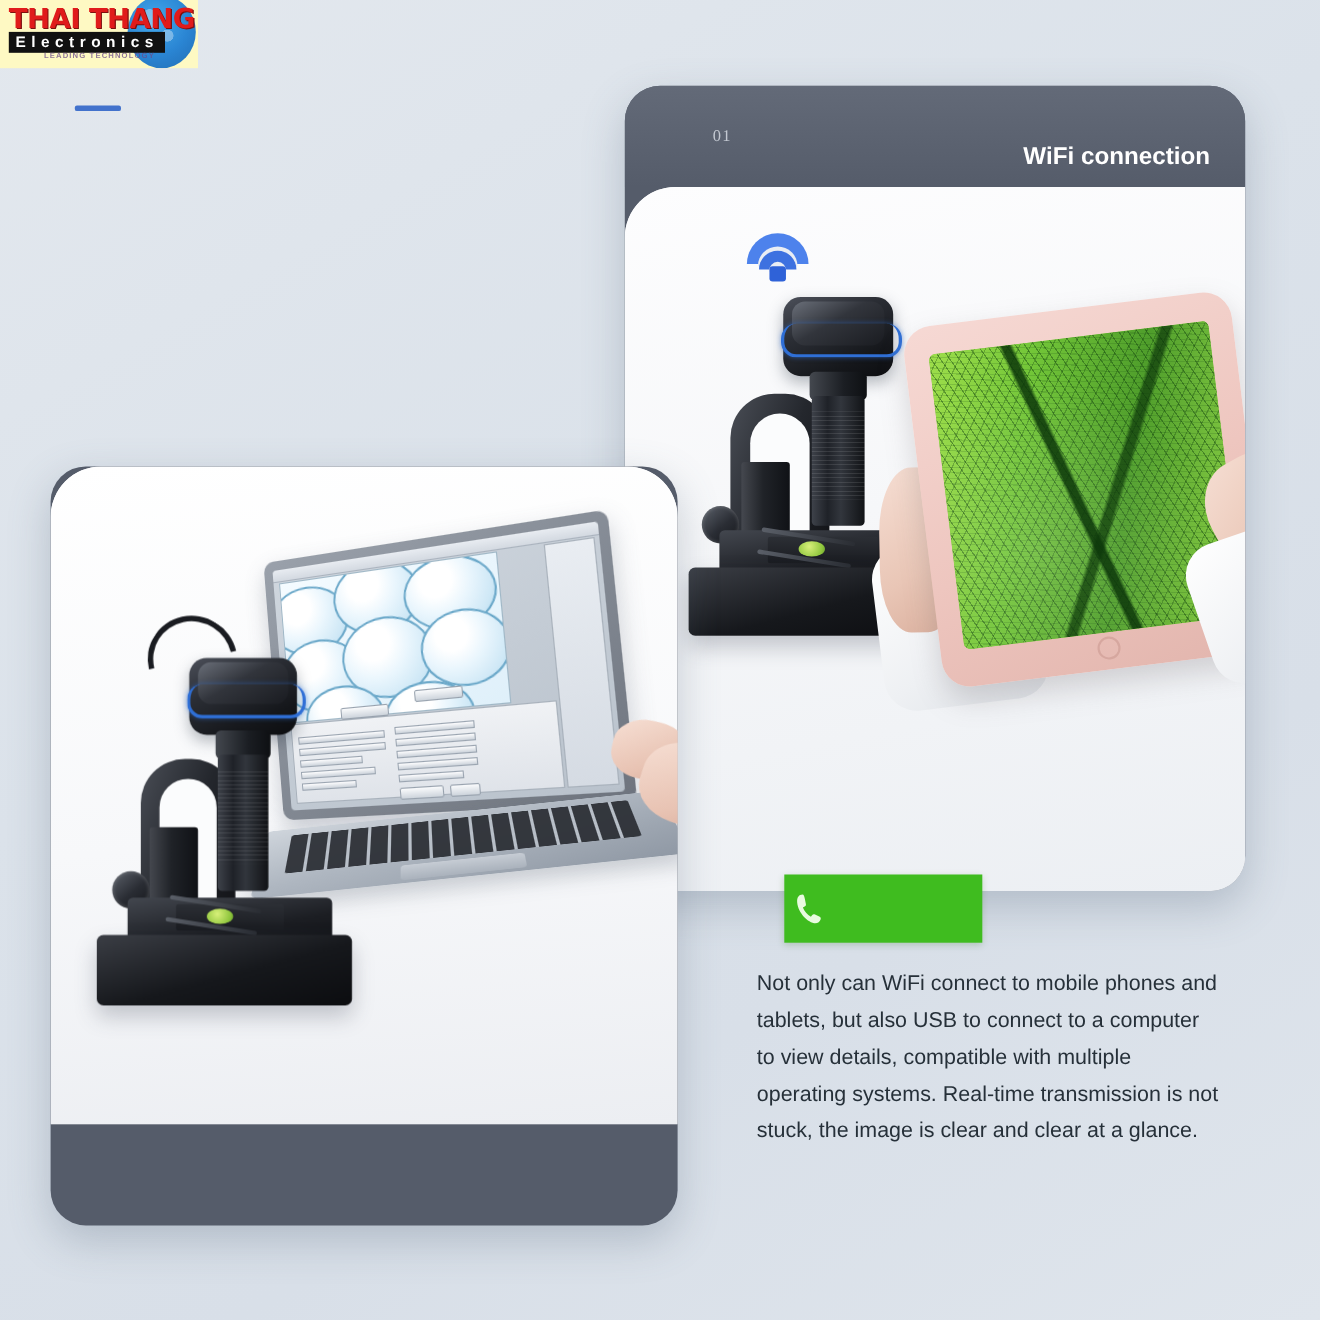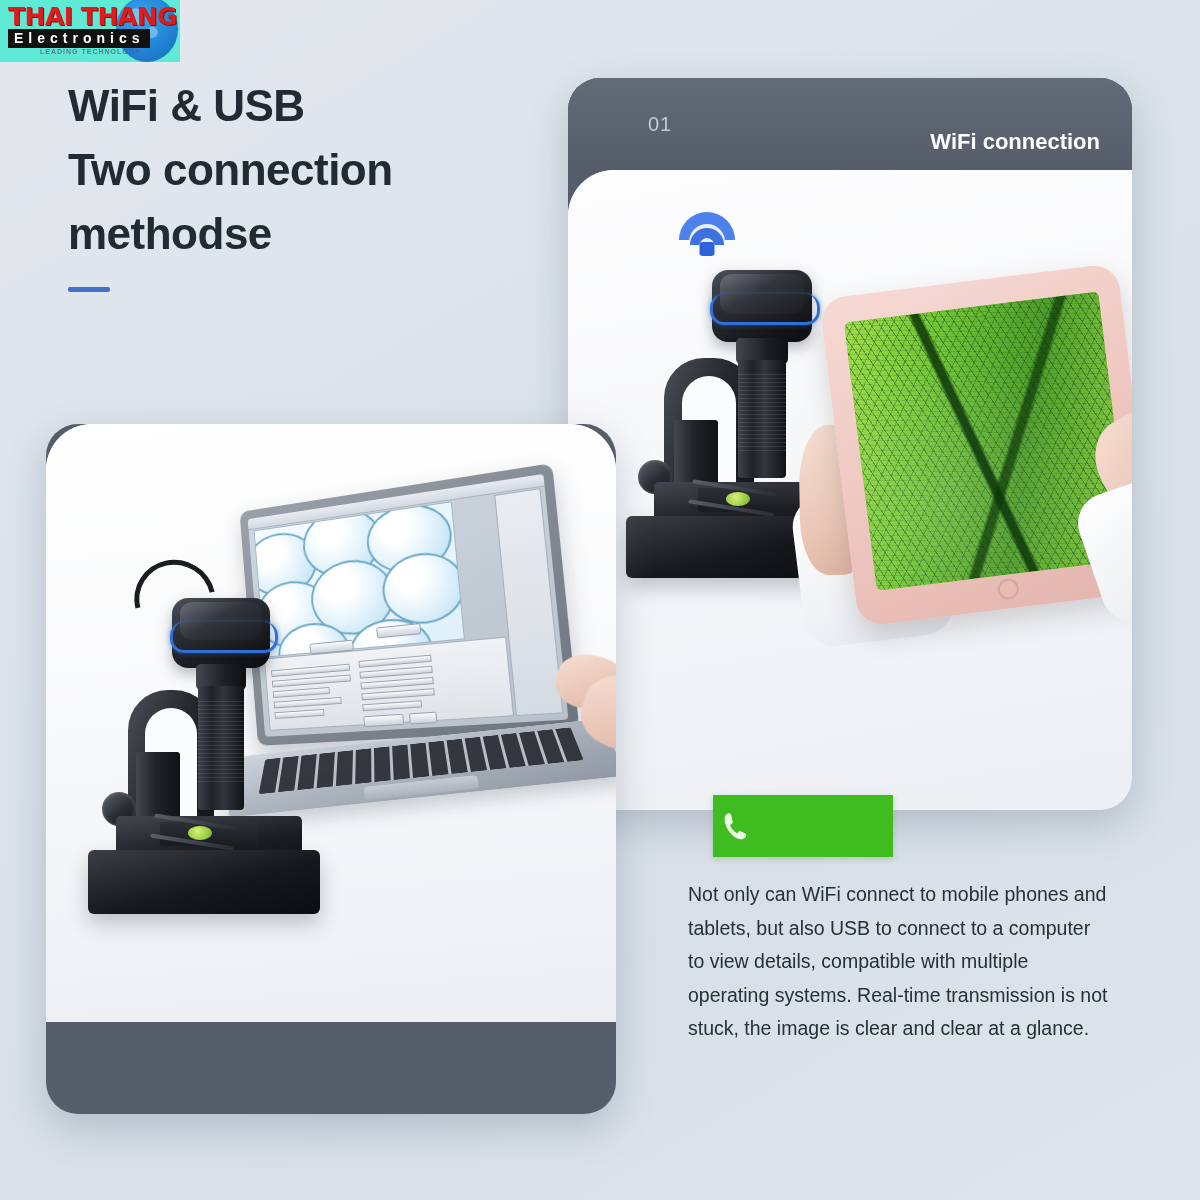--- a/index.html
+++ b/index.html
@@ -3,21 +3,21 @@
 <meta charset="utf-8">
 <style>
   html,body{margin:0;padding:0;}
   body{
     width:1200px;height:1200px;overflow:hidden;position:relative;
     font-family:"Liberation Sans","DejaVu Sans",sans-serif;
     background:linear-gradient(150deg,#e3e8ee 0%,#dbe2ea 40%,#d8dfe8 70%,#dfe5ec 100%);
   }
 
   
-  .logo{position:absolute;left:0;top:0;width:180px;height:62px;background:#5eead4;
+  .logo{position:absolute;left:0;top:0;width:180px;height:62px;background:#fef9c3;
         z-index:40;overflow:hidden;}
   .logo-globe{position:absolute;right:2px;top:-4px;width:62px;height:66px;
         background:radial-gradient(circle at 40% 35%,#3aa4ef 0%,#1f7fd4 55%,#1765b4 100%);
         border-radius:50%;opacity:.95;}
   .logo-globe:after{content:"";position:absolute;left:8px;top:10px;width:40px;height:44px;
         background:
           radial-gradient(ellipse at 30% 25%,#ffffff 0 18%,transparent 19%),
           radial-gradient(ellipse at 70% 60%,#ffffff 0 14%,transparent 15%);
         opacity:.35;}
   .logo-thai{position:absolute;left:8px;top:2px;color:#e01b1b;font-weight:bold;
@@ -32,21 +32,21 @@
   .headline{position:absolute;left:68px;top:74px;width:480px;z-index:20;}
   .headline h1{margin:0;color:#222b33;font-size:44px;line-height:1.45;
         font-weight:bold;letter-spacing:-.5px;}
   .headline .accent{margin-top:22px;width:42px;height:5px;background:#4272cc;border-radius:2px;}
 
   
   .card{position:absolute;border-radius:32px;overflow:hidden;
         box-shadow:0 14px 38px rgba(90,105,125,.30);}
   .card-hdr{position:relative;height:92px;background:linear-gradient(180deg,#636a78 0%,#555c6a 100%);
         display:flex;align-items:center;}
-  .card-num{position:absolute;color:#c3c8d1;font-size:20px;letter-spacing:1px;}
+  .card-num{position:absolute;color:#c3c8d1;font-size:15px;letter-spacing:1px;font-family:Liberation Serif, serif;}
   .card-title{position:absolute;color:#ffffff;font-size:22px;font-weight:bold;margin-top:36px;}
   .card-photo{position:relative;background:#fbfcfd;overflow:hidden;}
 
   
   #card-wifi{left:568px;top:78px;width:564px;height:732px;background:#555c6a;}
   #card-wifi .card-num{left:80px;}
   #card-wifi .card-title{right:32px;}
   #card-wifi .card-photo{height:640px;border-top-left-radius:46px;}
 
   
@@ -186,25 +186,20 @@
 <body>
 
 <div class="logo">
   <div class="logo-globe"></div>
   <div class="logo-thai">THAI THANG</div>
   <div class="logo-elec">Electronics</div>
   <div class="logo-tag">LEADING TECHNOLOGY</div>
 </div>
 
 <div class="headline">
-  <h1>
-    <span>WiFi &amp; USB</span><br>
-    <span>Two connection</span><br>
-    <span>methodse</span>
-  </h1>
   <div class="accent"></div>
 </div>
 
 <div class="card" id="card-wifi">
   <div class="card-hdr">
     <div class="card-num">01</div>
     <div class="card-title">WiFi connection</div>
   </div>
   <div class="card-photo">
     <div class="scene1">

